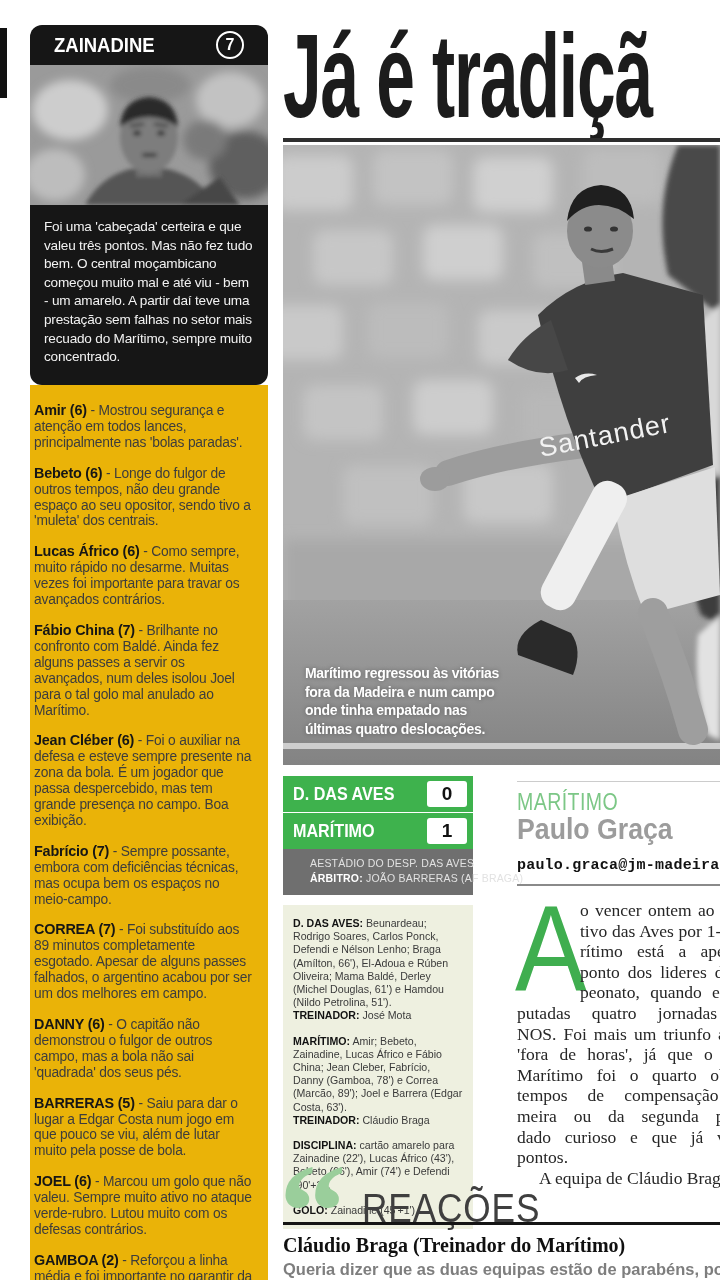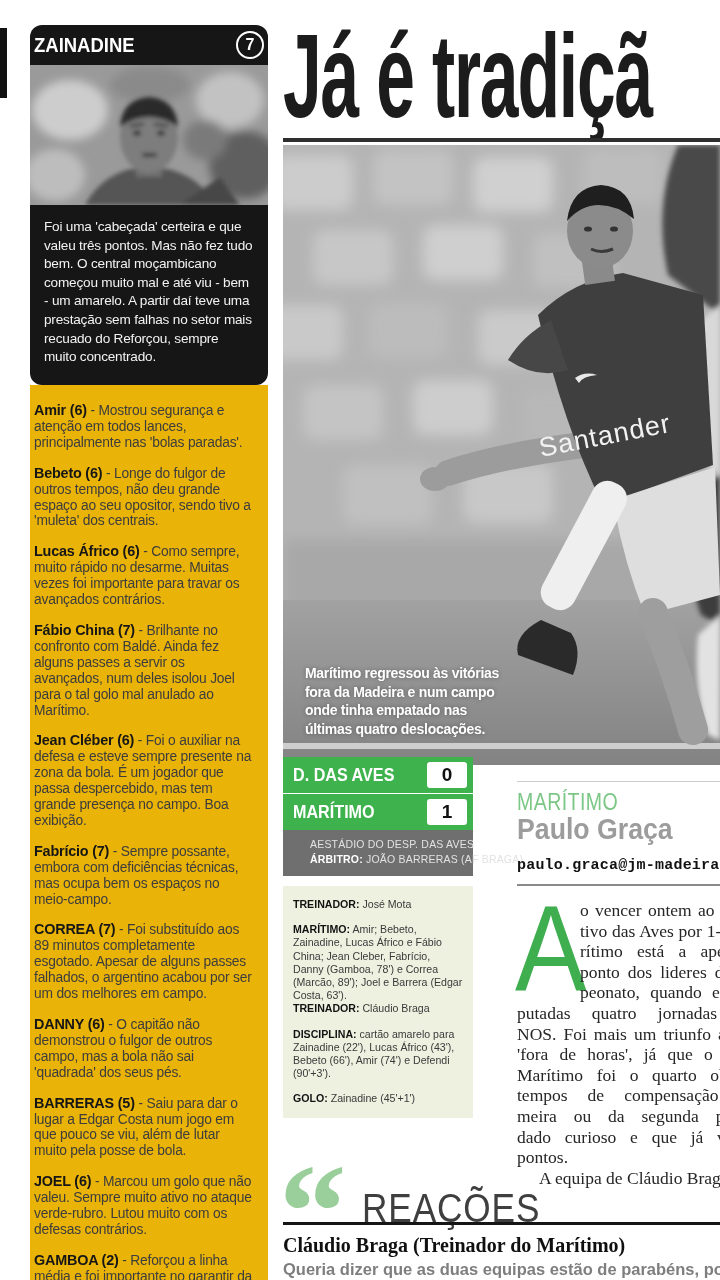--- a/index.html
+++ b/index.html
@@ -10,21 +10,21 @@
   }
   .abs { position:absolute; }
 
   
   .edge-strip { left:0; top:28px; width:7px; height:70px; background:#111; }
 
   
   .card { left:30px; top:25px; width:238px; height:360px; background:#161616;
           border-radius:12px; overflow:hidden; }
   .card-header { height:40px; display:flex; align-items:center; justify-content:space-between;
-                 padding:0 4px; }
+                 padding:0 24px; }
   .card-name { color:#fff; font-weight:700; font-size:21px; letter-spacing:0;
                transform:scaleX(.88); transform-origin:left center; white-space:nowrap; }
   .card-badge { width:28px; height:28px; border:2.5px solid #fff; border-radius:50%;
                 color:#fff; font-weight:700; font-size:16px; display:flex;
                 align-items:center; justify-content:center; background:#161616; }
   .card-photo { width:238px; height:140px; display:block; }
   .card-text { padding:13px 14px 0 14px; color:#f2f2f2; font-size:13.6px;
                line-height:18.6px; letter-spacing:-.2px; }
 
   
@@ -40,21 +40,21 @@
               transform:scaleX(.59); transform-origin:left top; }
   .headline-rule { left:283px; top:138px; width:437px; height:4px; background:#2e2e2e; }
 
   
   .photo { left:283px; top:145px; width:437px; height:620px; overflow:hidden; }
   .caption { left:305px; top:664px; width:196px; color:#fff; font-weight:700;
              font-size:14px; line-height:18.5px; letter-spacing:-.3px;
              text-shadow:0 0 4px rgba(0,0,0,.35); }
 
   
-  .scorebox { left:283px; top:757px; width:190px; }
+  .scorebox { left:283px; top:776px; width:190px; }
   .score-row { position:relative; height:36px; background:#3eb24d; display:flex; align-items:center; }
   .score-row .tname { color:#fff; font-weight:700; font-size:19px; margin-left:10px;
                       white-space:nowrap; display:inline-block; transform:scaleX(.85);
                       transform-origin:left center; }
   .score-val { position:absolute; right:6px; top:5px; width:40px; height:26px; background:#fff;
                border-radius:3px; color:#111; font-weight:700; font-size:19px;
                display:flex; align-items:center; justify-content:center; }
   .venue-bar { height:46px; background:#6f6f6f; padding:7px 10px 0 27px; }
   .venue-bar div { font-size:10.5px; line-height:15px; color:#e2e2e2; letter-spacing:.2px;
                    white-space:nowrap; }
@@ -135,21 +135,21 @@
         <path d="M150,140 L190,112 L210,140 Z" fill="#474747"></path>
         <rect x="106" y="88" width="26" height="24" fill="#6f6f6f"></rect>
         <ellipse cx="119" cy="72" rx="29" ry="36" fill="#7d7d7d"></ellipse>
         <path d="M90,62 Q92,34 119,32 Q146,34 148,62 Q134,52 119,52 Q104,52 90,62 Z" fill="#2b2b2b"></path>
         <ellipse cx="107" cy="68" rx="4" ry="2.6" fill="#2f2f2f"></ellipse>
         <ellipse cx="131" cy="68" rx="4" ry="2.6" fill="#2f2f2f"></ellipse>
         <rect x="112" y="88" width="15" height="4" rx="2" fill="#3a3a3a"></rect>
         <path d="M100,61 L114,59 M124,59 L138,61" stroke="#2f2f2f" stroke-width="2.4" fill="none"></path>
       </g>
     </svg>
-    <div class="card-text">Foi uma 'cabeçada' certeira e que valeu três pontos. Mas não fez tudo bem. O central moçambicano começou muito mal e até viu - bem - um amarelo. A partir daí teve uma prestação sem falhas no setor mais recuado do Reforçou, sempre muito concentrado.</div>
+    <div class="card-text">Foi uma 'cabeçada' certeira e que valeu três pontos. Mas não fez tudo bem. O central moçambicano começou muito mal e até viu - bem - um amarelo. A partir daí teve uma prestação sem falhas no setor mais recuado do Marítimo, sempre muito concentrado.</div>
   </div>
 
   <div class="abs ratings">
 
       <p class="entry"><b>Amir (6)</b> <span>- Mostrou segurança e atenção em todos lances, principalmente nas 'bolas paradas'.</span></p>
 
       <p class="entry"><b>Bebeto (6)</b> <span>- Longe do fulgor de outros tempos, não deu grande espaço ao seu opositor, sendo tivo a 'muleta' dos centrais.</span></p>
 
       <p class="entry"><b>Lucas Áfrico (6)</b> <span>- Como sempre, muito rápido no desarme. Muitas vezes foi importante para travar os avançados contrários.</span></p>
 
@@ -249,20 +249,21 @@
       <span class="score-val">1</span>
     </div>
     <div class="venue-bar">
       <div>AESTÁDIO DO DESP. DAS AVES</div>
       <div><b>ÁRBITRO:</b><span> JOÃO BARRERAS (AF BRAGA)</span></div>
     </div>
     <div class="lineups-panel">
       <div>
 
           <div class="lineup-block">
+            <p><b>D. DAS AVES:</b><span> Beunardeau; Rodrigo Soares, Carlos Ponck, Defendi e Nélson Lenho; Braga (Amílton, 66'), El-Adoua e Rúben Oliveira; Mama Baldé, Derley (Michel Douglas, 61') e Hamdou (Nildo Petrolina, 51').</span></p>
             <p><b>TREINADOR:</b><span> José Mota</span></p>
           </div>
 
           <div class="lineup-block">
             <p><b>MARÍTIMO:</b><span> Amir; Bebeto, Zainadine, Lucas Áfrico e Fábio China; Jean Cleber, Fabrício, Danny (Gamboa, 78') e Correa (Marcão, 89'); Joel e Barrera (Edgar Costa, 63').</span></p>
             <p><b>TREINADOR:</b><span> Cláudio Braga</span></p>
           </div>
         </div>
       <p><b>DISCIPLINA:</b><span> cartão amarelo para Zainadine (22'), Lucas Áfrico (43'), Bebeto (66'), Amir (74') e Defendi (90'+3').</span></p>
       <div class="panel-gap"></div>

